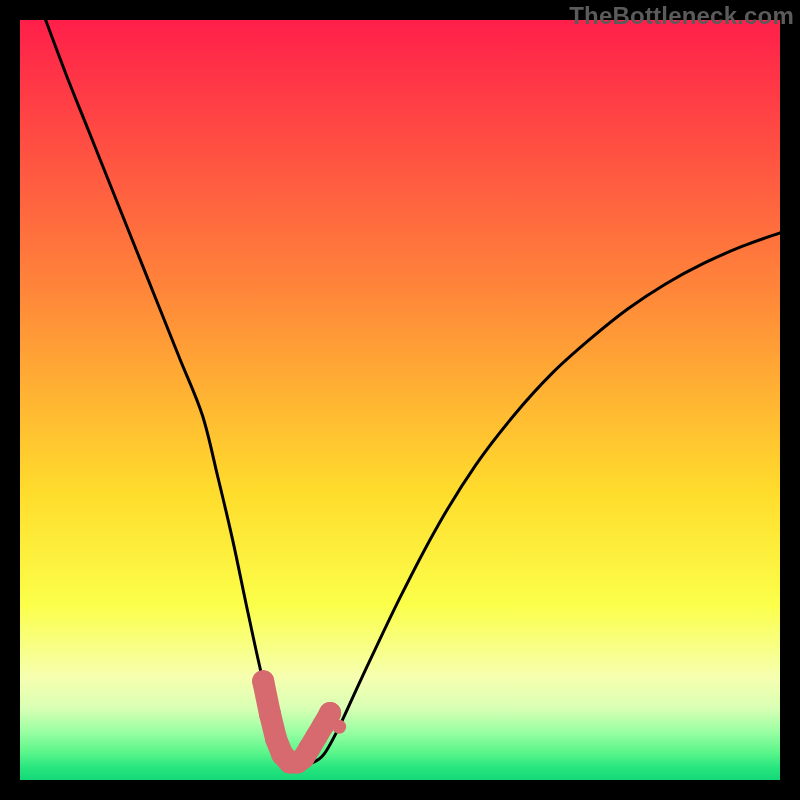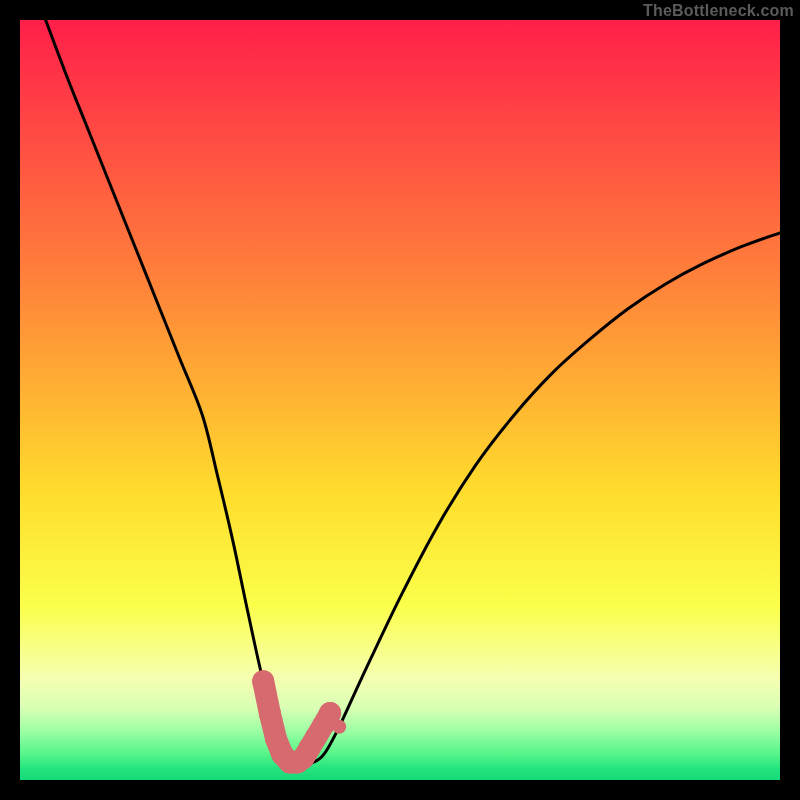--- a/index.html
+++ b/index.html
@@ -23,21 +23,21 @@
     position: absolute;
     left: 0;
     top: 0;
     width: 100%;
     height: 100%;
   }
   .watermark {
     position: absolute;
     top: 2px;
     right: 6px;
-    font-size: 16px;
+    font-size: 24px;
     font-weight: 600;
     color: #5b5b5b;
     letter-spacing: 0.2px;
     z-index: 20;
   }
   svg.overlay {
     position: absolute;
     left: 0;
     top: 0;
     width: 100%;

